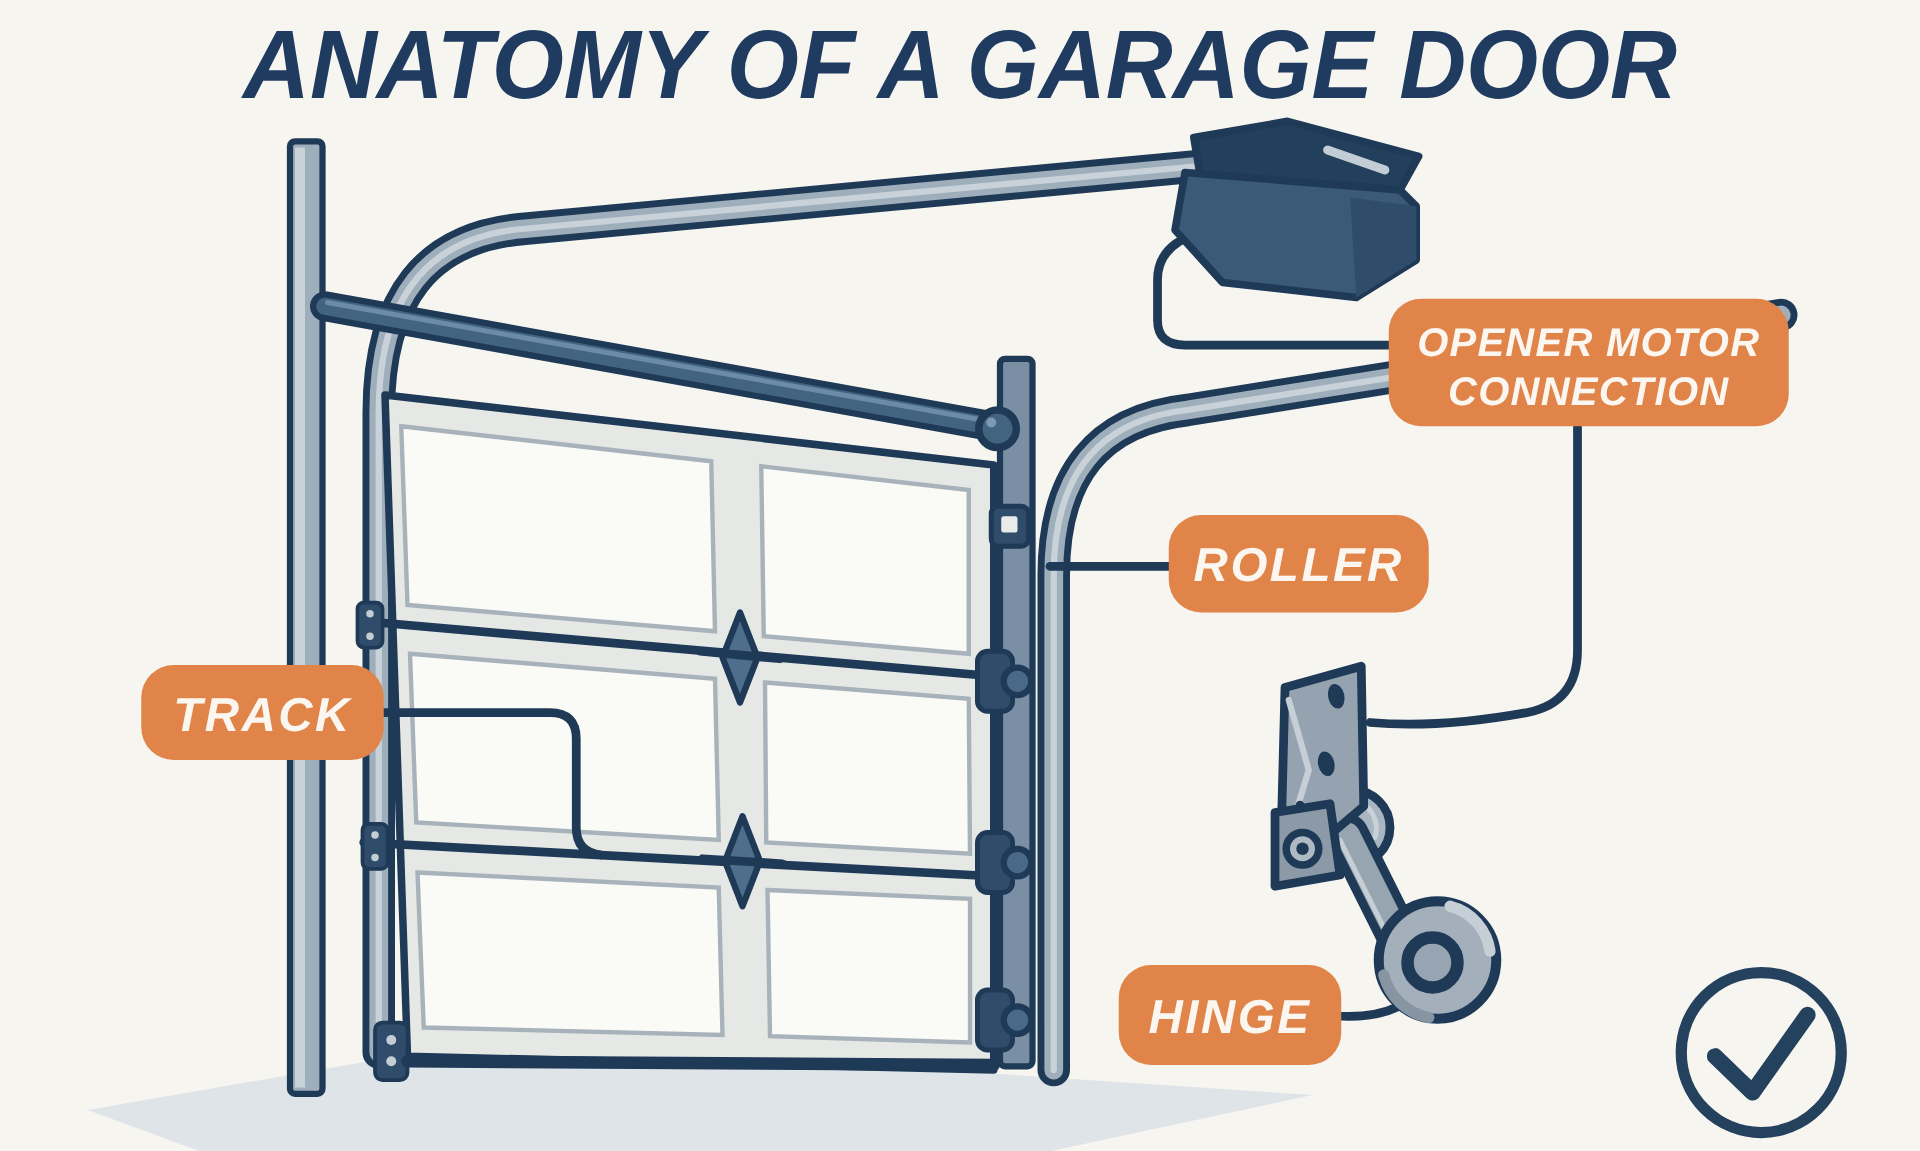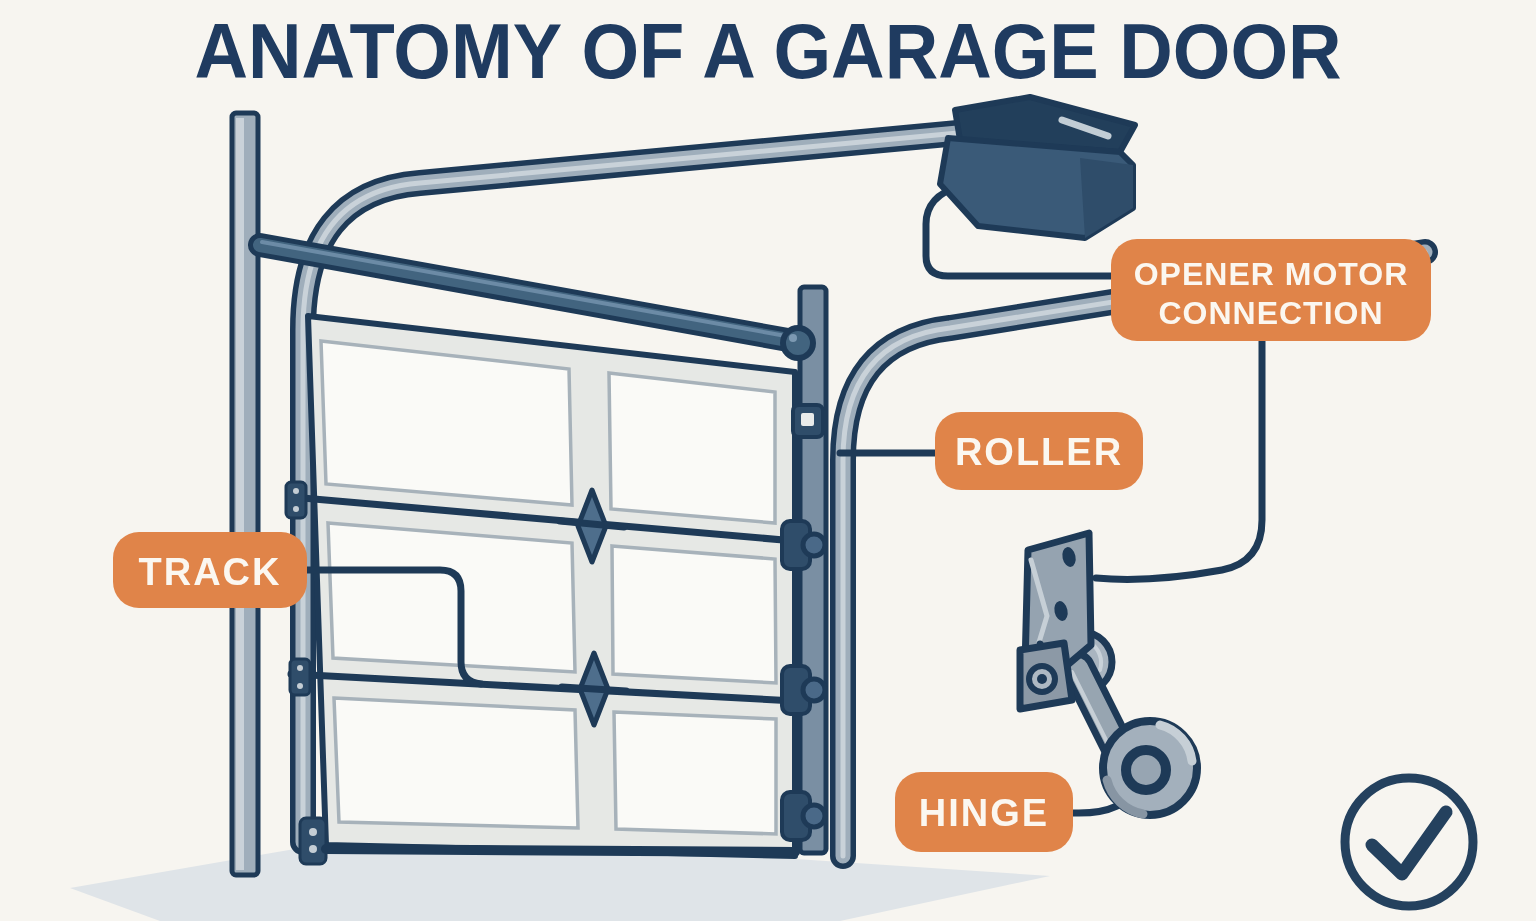--- a/index.html
+++ b/index.html
@@ -1,21 +1,21 @@
 <!DOCTYPE html>
 <html><head>
 <meta charset="utf-8">
 <style>
   html,body{margin:0;padding:0;}
   body{
     width:1536px;height:921px;overflow:hidden;position:relative;
     background:#F7F5F0;
     font-family:"Liberation Sans", sans-serif;
   }
-  #stage{position:absolute;inset:0;width:1536px;height:921px;}
+  #stage{position:absolute;inset:0;width:1536px;height:921px;font-style:italic;}
   #title{
     position:absolute;top:6px;left:0;width:1536px;margin:0;
     text-align:center;color:#1F3B60;font-weight:800;font-size:78px;
     letter-spacing:0px;transform:scaleX(.95);transform-origin:center;
     white-space:nowrap;
   }
   svg{position:absolute;inset:0;}
   svg text{
     font-family:"Liberation Sans", sans-serif;
     font-weight:bold;text-anchor:middle;

